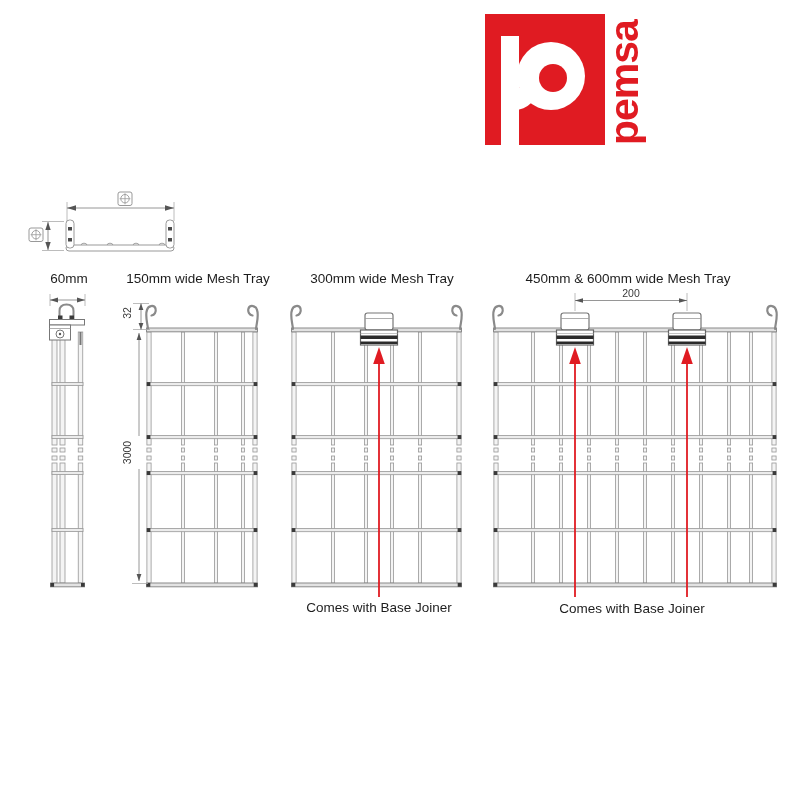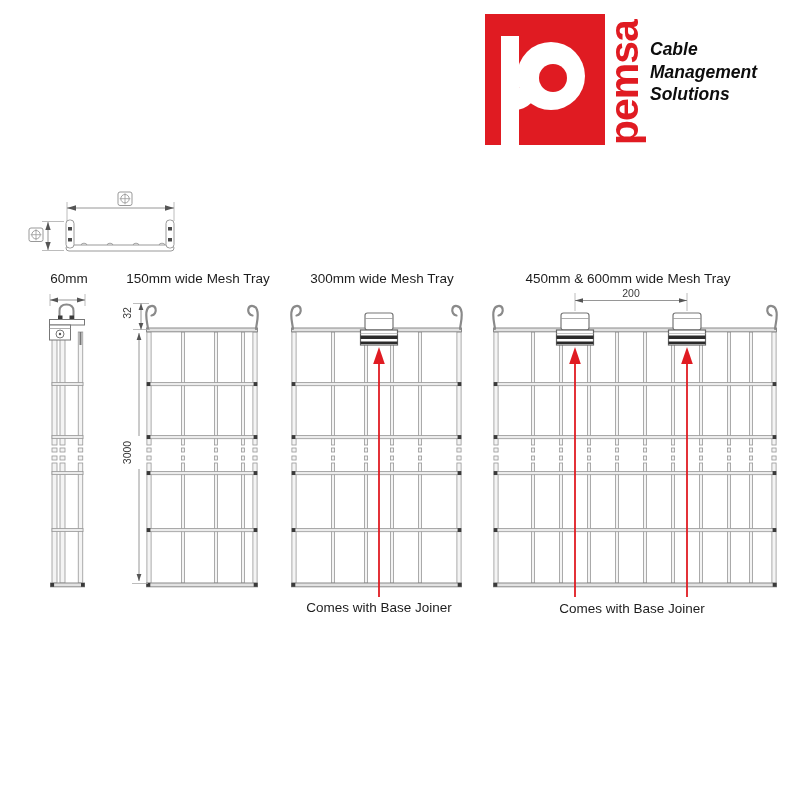--- a/index.html
+++ b/index.html
@@ -34,23 +34,20 @@
   <div class="logo">
     <div class="logo-square">
       <div class="p-bowl"></div>
       <div class="p-joint"></div>
       <div class="p-stem"></div>
       <div class="p-counter"></div>
     </div>
     <div class="logo-vert-wrap">
       <div class="logo-vert">pemsa</div>
     </div>
-    <div class="tagline">Cable
-Management
-Solutions</div>
   </div>
 
   <svg width="800" height="800" viewBox="0 0 800 800">
 
     <g>
 
       <line x1="67" y1="202" x2="67" y2="221" stroke="#ababab" stroke-width="0.8"></line>
       <line x1="174" y1="202" x2="174" y2="221" stroke="#ababab" stroke-width="0.8"></line>
       <line x1="67" y1="208" x2="174" y2="208" stroke="#8a8a8a" stroke-width="0.9"></line>
       <polygon points="67,208 76,205.3 76,210.7" fill="#555"></polygon>

